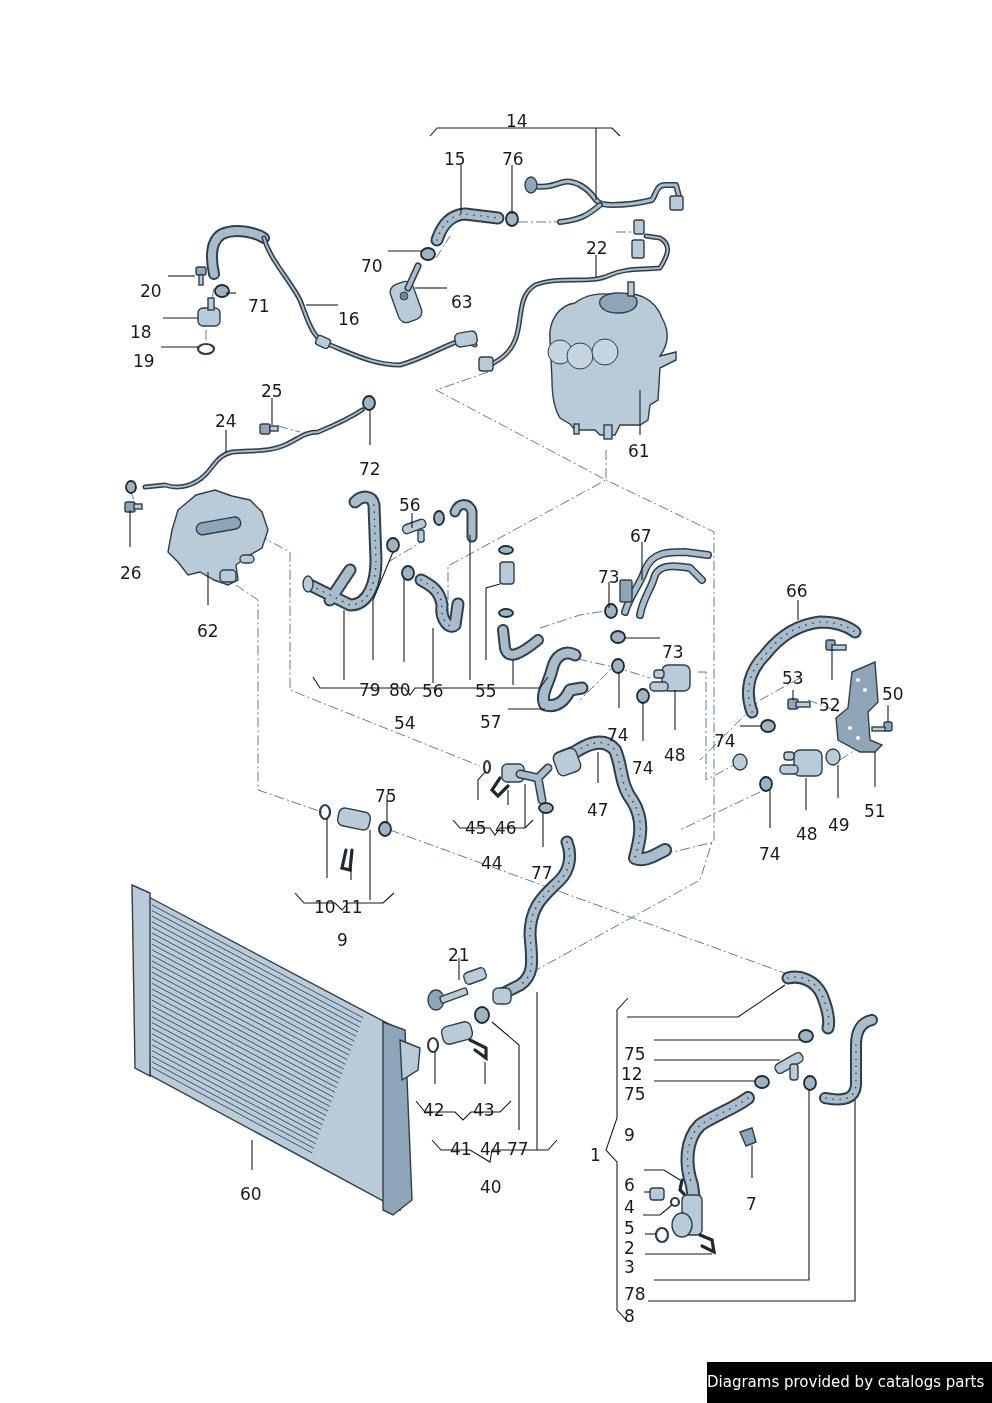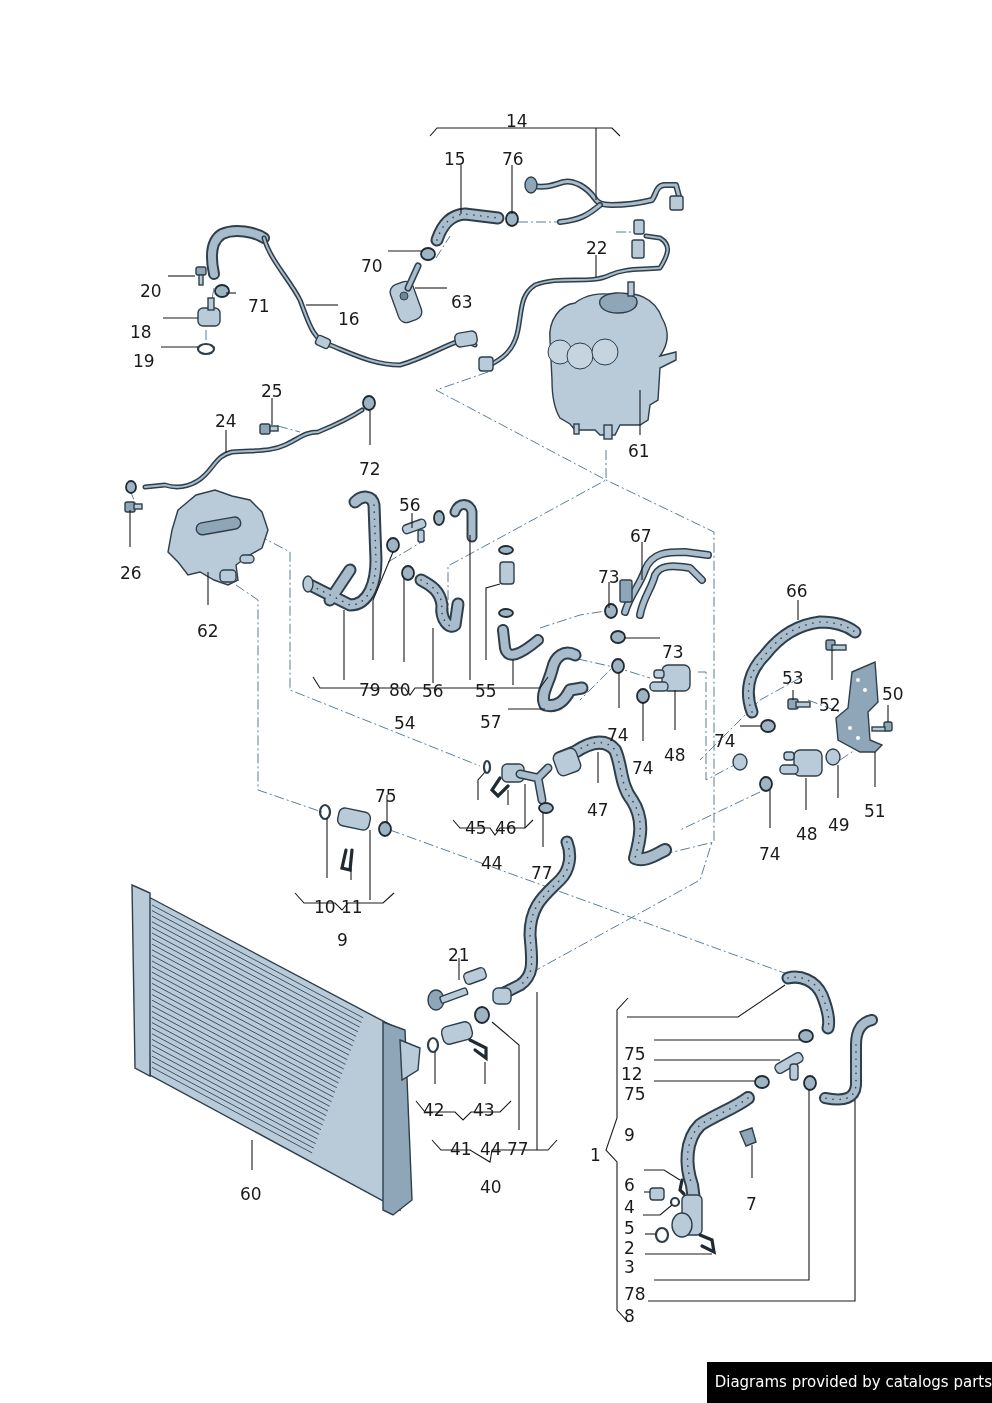--- a/index.html
+++ b/index.html
@@ -11,21 +11,21 @@
   .hose { fill: none; stroke: #2e3f4b; stroke-linecap: round; stroke-linejoin: round; }
   .hose-in { fill: none; stroke: #a8bccb; stroke-linecap: round; stroke-linejoin: round; }
   .dots { fill: none; stroke: #33424d; stroke-linecap: round; stroke-dasharray: 0.1 7; }
   .part { fill: #b9cbd8; stroke: #2e3f4b; stroke-width: 1.4; }
   .part-d { fill: #8ea6b7; stroke: #2e3f4b; stroke-width: 1.4; }
   .ring { fill: none; stroke: #2e3f4b; stroke-width: 2.2; }
   .clamp { fill: #9fb4c3; stroke: #1f2a33; stroke-width: 1.8; }
   .clip { fill: none; stroke: #1f2a33; stroke-width: 3.2; stroke-linecap: round; }
   .fin { stroke: #3e5565; stroke-width: 1; }
   #footer { position: absolute; left: 707px; top: 1362px; width: 285px; height: 41px; background: #000000;
-            color: #ffffff; font-family: "DejaVu Sans", sans-serif; font-size: 15px; line-height: 41px; text-align: right; }
+            color: #ffffff; font-family: "DejaVu Sans", sans-serif; font-size: 15px; line-height: 41px; text-align: left; }
 </style>
 </head>
 <body>
 
 <svg id="diagram" viewBox="0 0 992 1403" xmlns="http://www.w3.org/2000/svg">
 
   <g>
     <polyline class="dash" points="488,372 436,390 606,480 714,532 714,842 640,860"></polyline>
     <polyline class="dash" points="606,450 606,480 448,566 448,615"></polyline>
     <polyline class="dash" points="258,535 290,552 290,690 480,766"></polyline>

